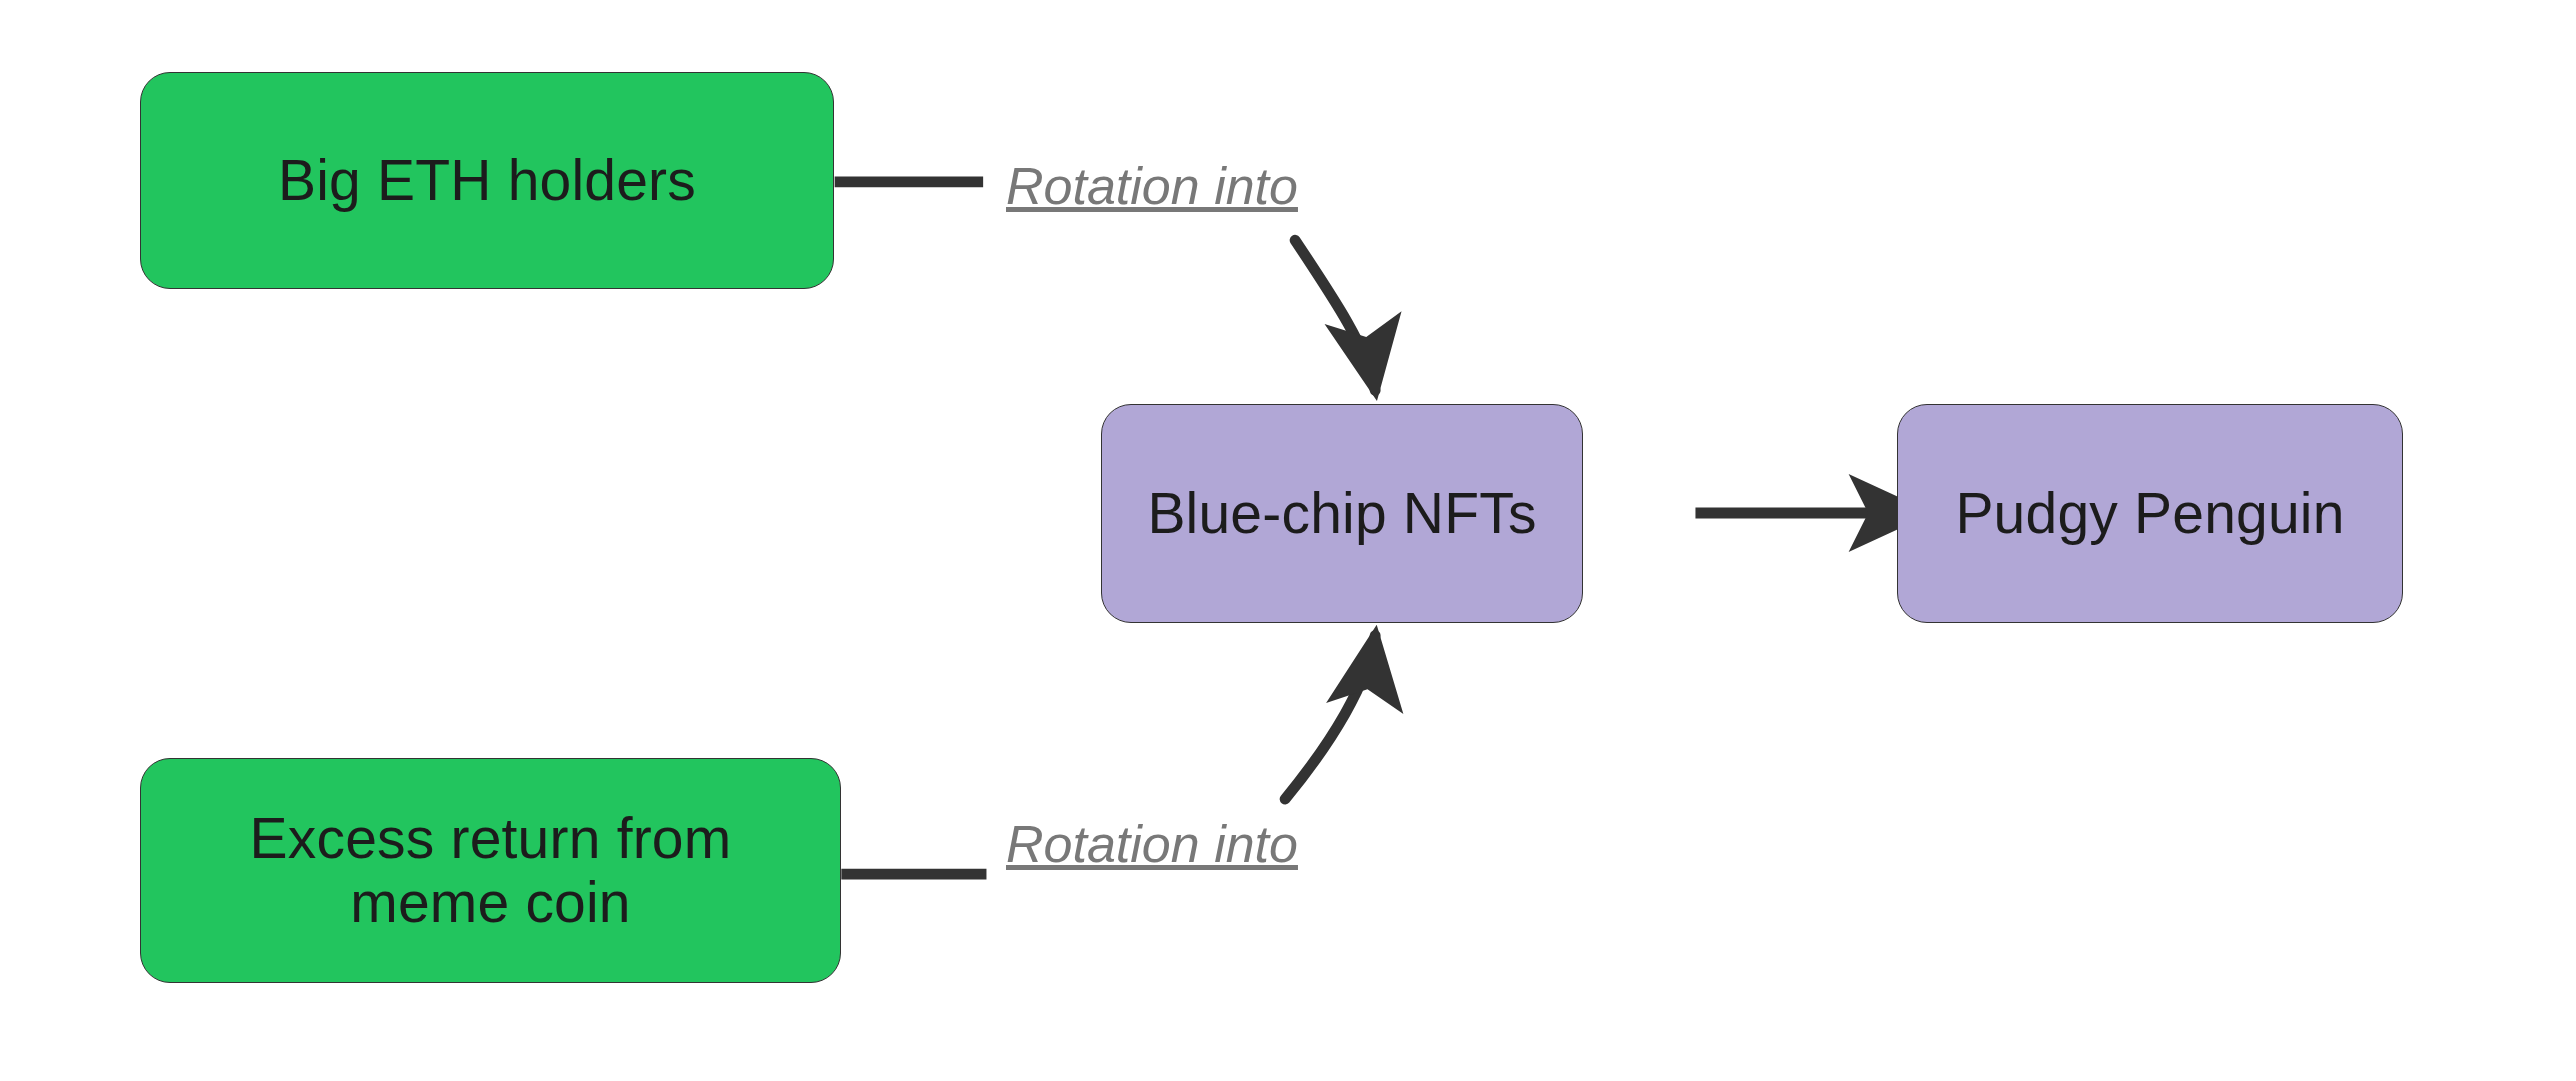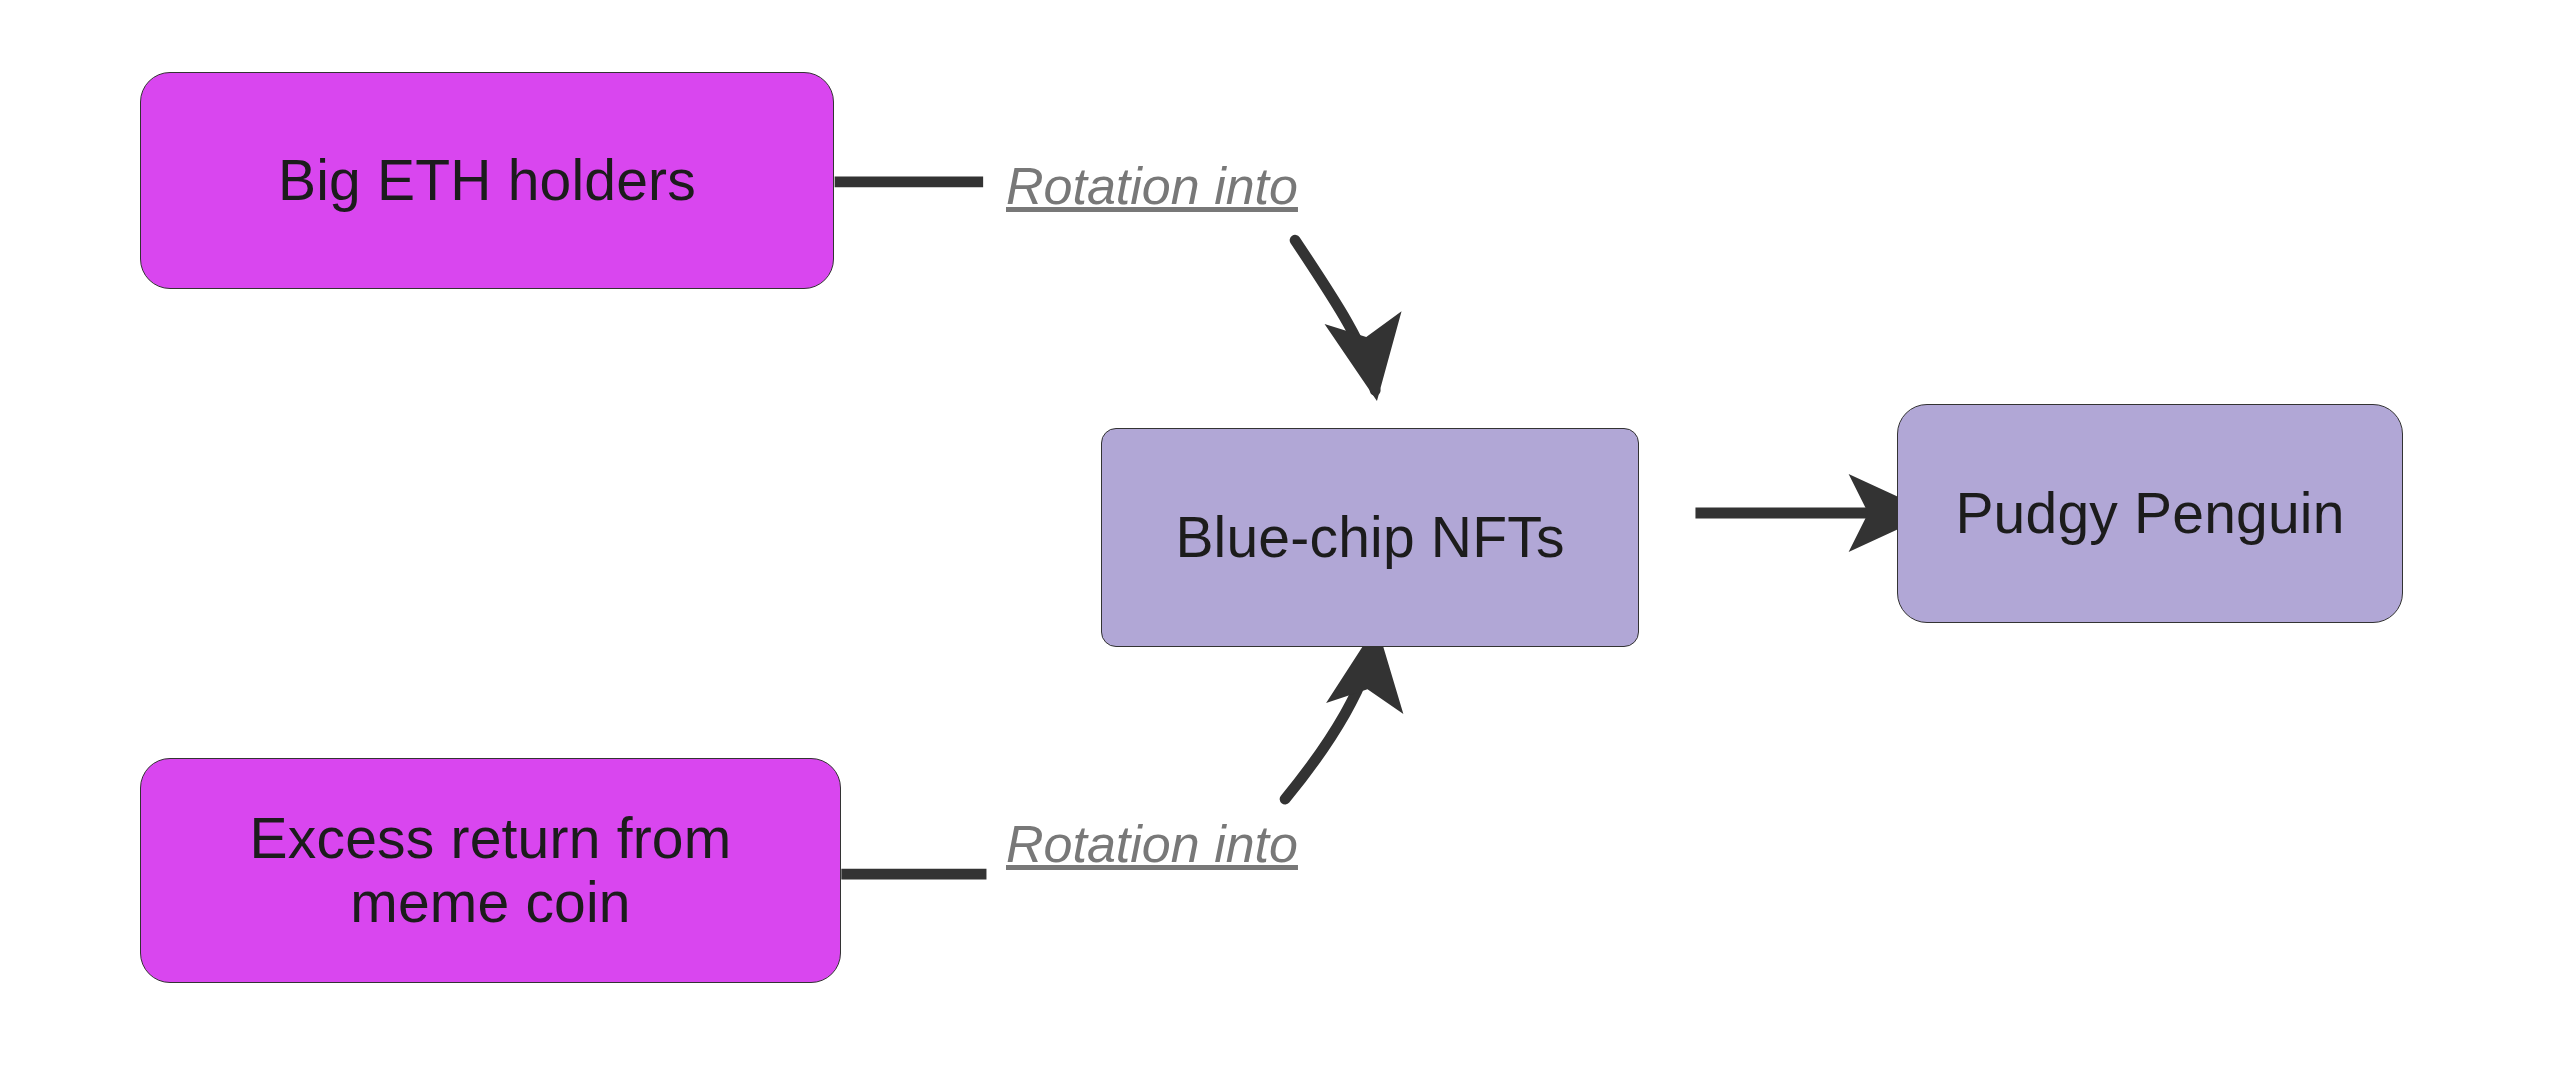--- a/index.html
+++ b/index.html
@@ -39,21 +39,21 @@
   .node .node-label {
     font-size: 57px;
     line-height: 1.12;
     color: #1c1c1c;
     font-weight: 400;
     letter-spacing: 0.2px;
     white-space: pre-line;
     padding: 0 15px;
   }
   .node-grey {
-    background: #d946ef;
+    background: #22c55e;
   }
   .node-purple {
     background: #b1a7d6;
   }
   .edge-label {
     position: absolute;
     font-size: 52px;
     font-style: italic;
     color: #787878;
     white-space: nowrap;
@@ -84,21 +84,21 @@
 
   <div class="node node-grey" style="left:140px; top:72px; width:694px; height:217px;">
     <span class="node-label">Big ETH holders</span>
   </div>
 
   <div class="node node-grey" style="left:140px; top:758px; width:701px; height:225px;">
     <span class="node-label">Excess return from
 meme coin</span>
   </div>
 
-  <div class="node node-purple" style="left:1101px; top:428px; width:538px; height:219px;border-radius:15px;">
+  <div class="node node-purple" style="left:1101px; top:404px; width:482px; height:219px;">
     <span class="node-label">Blue-chip NFTs</span>
   </div>
 
   <div class="node node-purple" style="left:1897px; top:404px; width:506px; height:219px;">
     <span class="node-label">Pudgy Penguin</span>
   </div>
 
   <div class="edge-label" style="left:1006px; top:160px;">Rotation into</div>
 
   <div class="edge-label" style="left:1006px; top:818px;">Rotation into</div>

